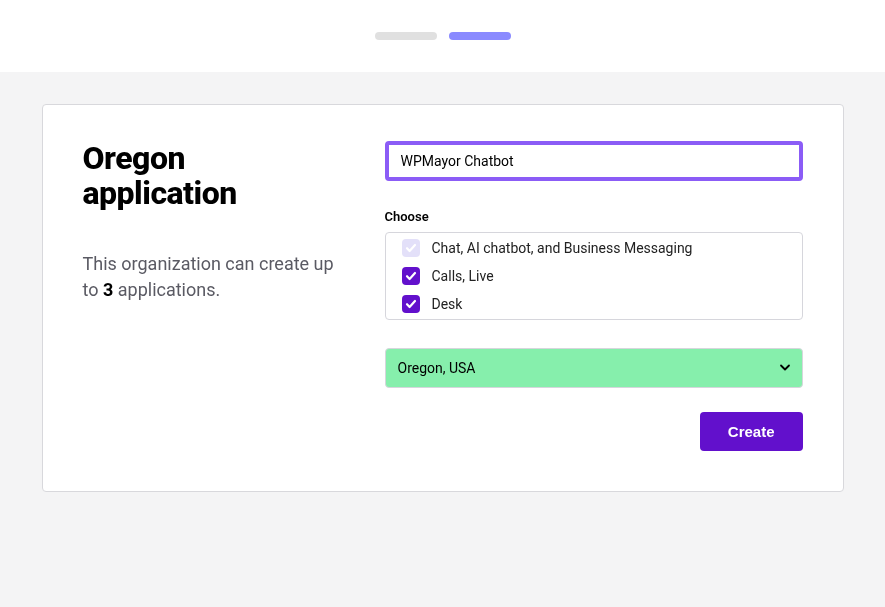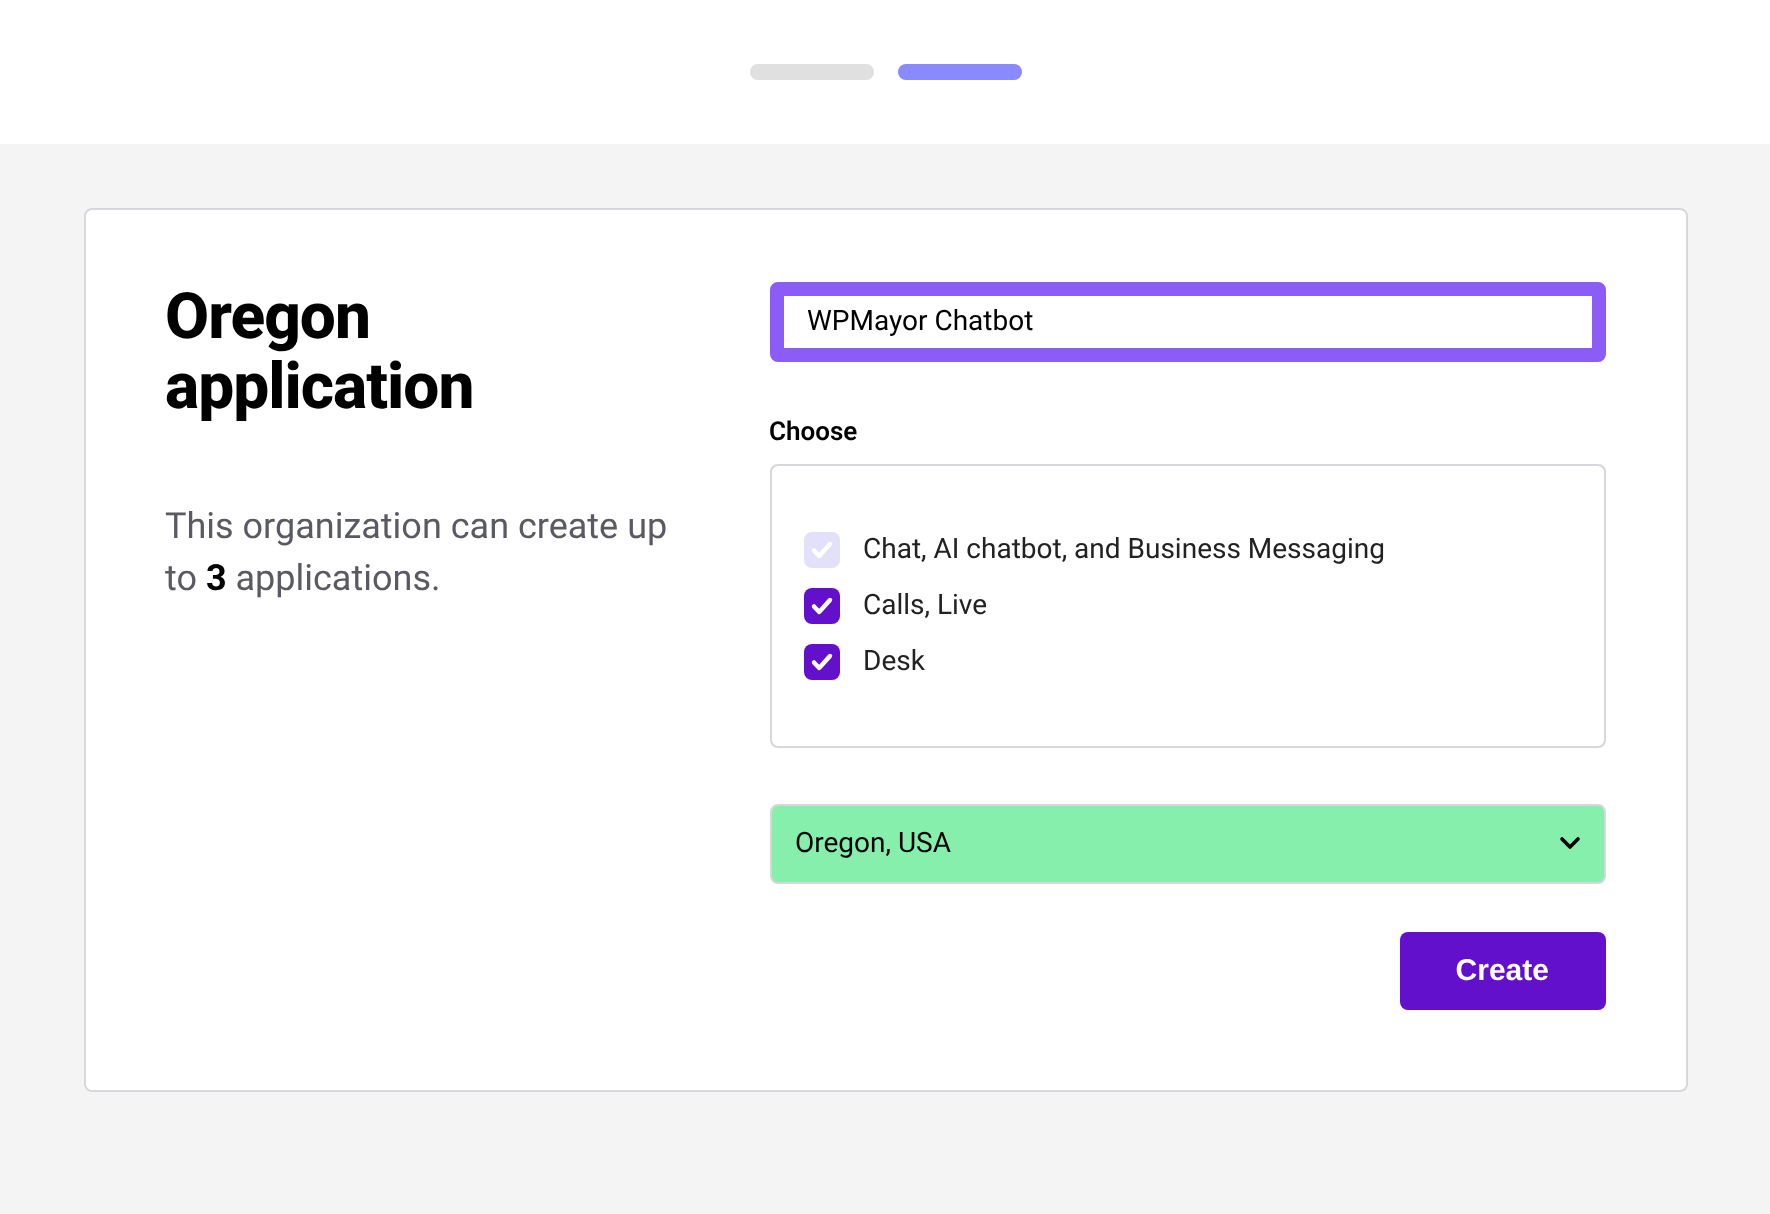--- a/index.html
+++ b/index.html
@@ -69,33 +69,33 @@
     margin-bottom: 8px;
     display: flex;
     align-items: center;
     gap: 6px;
   }
   .text-input {
     width: 100%;
     height: 40px;
     padding: 0 12px;
     font-size: 14px;
-    border: 7px solid #8b5cf6;
+    border: 4px solid #8b5cf6;
     border-radius: 4px;
     background: #fff;
     color: #000;
     font-family: inherit;
   }
 
   .section { margin-bottom: 28px; }
 
   .product-box {
     border: 1px solid #d6d6dc;
     border-radius: 4px;
-    padding: 28px 16px;
+    padding: 1px 16px;
   }
   .checkbox-row {
     display: flex;
     align-items: center;
     gap: 12px;
     font-size: 14px;
     color: #222;
     padding: 5px 0;
   }
   .cb {

